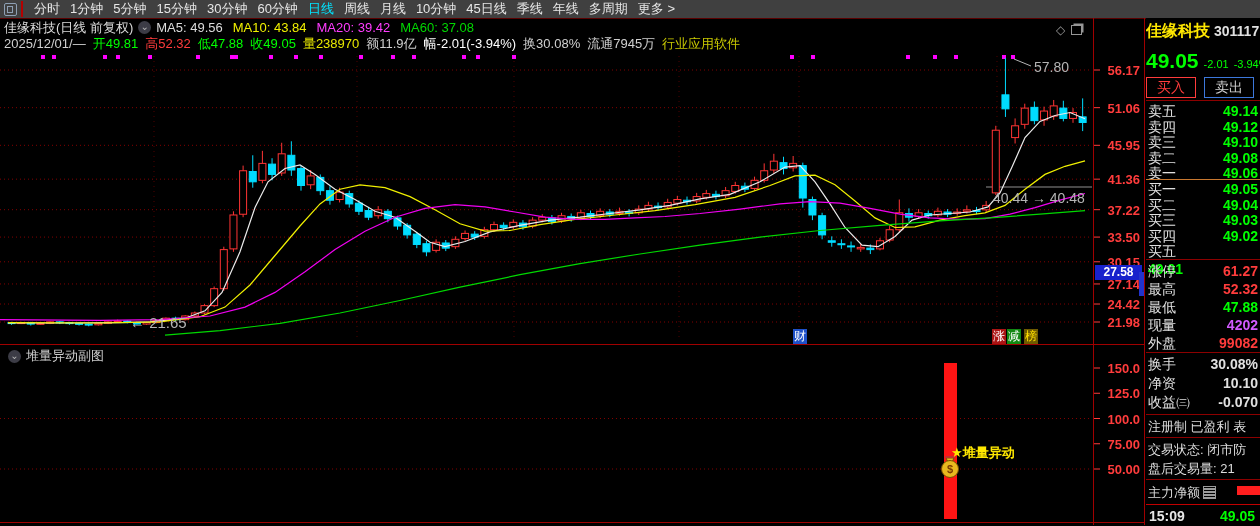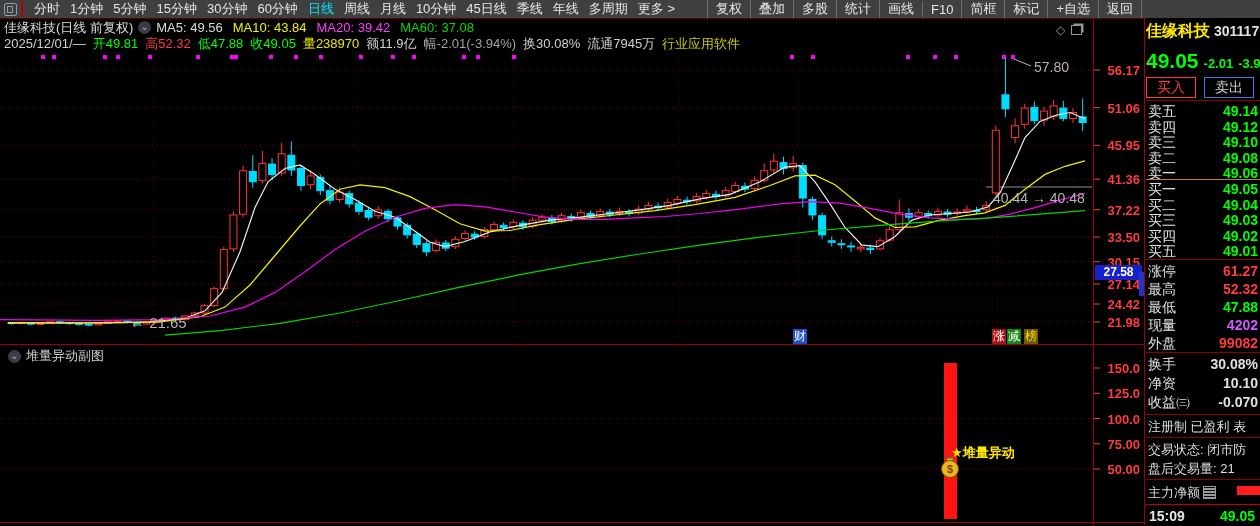--- a/index.html
+++ b/index.html
@@ -36,21 +36,21 @@
   #sub-head{position:absolute;left:3px;top:347px;display:flex;align-items:center;font-size:13px;color:#cfcfcf;z-index:5;}
   #signal-label{position:absolute;left:951px;top:444px;font-size:13px;font-weight:700;color:#ffe800;z-index:6;}
   
   #panel{position:absolute;left:1146px;top:18px;width:114px;height:508px;background:#000;z-index:7;}
   .prow{position:absolute;left:0;width:114px;overflow:hidden;white-space:nowrap;}
   #p-title{top:3px;height:24px;}
   #p-name{color:#ffe800;font-size:16px;font-weight:700;}
   #p-code{color:#e0e0e0;font-size:14px;font-weight:700;margin-left:4px;}
   #p-price-row{top:31px;height:24px;}
   #p-price{color:#00ff00;font-size:21px;font-weight:700;}
-  .p-chg{color:#00ff00;font-size:13px;font-weight:700;margin-left:5px;}
+  .p-chg{color:#00ff00;font-size:11px;font-weight:400;margin-left:5px;}
   #p-btns{top:59px;height:21px;display:flex;gap:8px;}
   .pbtn{width:48px;height:19px;font-size:14px;text-align:center;line-height:19px;background:#000;}
   #btn-buy{border:1px solid #ff3c3c;color:#ff3c3c;}
   #btn-sell{border:1px solid #3c78dc;color:#d0d0d0;}
   .divider{position:absolute;left:0;width:114px;height:1px;background:#8c0000;}
   .book-row,.stat-row{position:absolute;left:2px;width:110px;display:flex;justify-content:space-between;font-size:14px;color:#e0e0e0;}
   .book-val{color:#00ff00;font-weight:700;}
   .stat-val{font-weight:700;}
   .small-row{position:absolute;left:2px;width:112px;font-size:13px;color:#dcdcdc;overflow:hidden;white-space:nowrap;}
   #flow-icon{display:inline-block;width:11px;height:11px;border:1px solid #9b9b9b;vertical-align:-2px;margin-left:3px;
@@ -377,48 +377,36 @@
         <span class="period active">日线</span>
         <span class="period">周线</span>
         <span class="period">月线</span>
         <span class="period">10分钟</span>
         <span class="period">45日线</span>
         <span class="period">季线</span>
         <span class="period">年线</span>
         <span class="period">多周期</span>
         <span class="period">更多 &gt;</span>
       </div>
-    <div id="actions">
-        <span class="action">复权</span>
-        <span class="action">叠加</span>
-        <span class="action">多股</span>
-        <span class="action">统计</span>
-        <span class="action">画线</span>
-        <span class="action">F10</span>
-        <span class="action">简框</span>
-        <span class="action">标记</span>
-        <span class="action">+自选</span>
-        <span class="action">返回</span>
-      </div>
   </div>
 
   <div id="chart-head1">
     <span>佳缘科技(日线 前复权)</span>
     <span class="circle-chev">⌄</span>
     <span id="ma-labels"><span class="ma" style="color: rgb(220, 220, 220);">MA5: 49.56</span><span class="ma" style="color: rgb(240, 240, 0);">MA10: 43.84</span><span class="ma" style="color: rgb(255, 60, 255);">MA20: 39.42</span><span class="ma" style="color: rgb(0, 216, 0);">MA60: 37.08</span></span>
   </div>
   <div id="chart-head2">
       <span style="color: rgb(208, 208, 208);">2025/12/01/—</span>
       <span style="color: rgb(0, 255, 0);">开49.81</span>
       <span style="color: rgb(255, 60, 60);">高52.32</span>
       <span style="color: rgb(0, 255, 0);">低47.88</span>
       <span style="color: rgb(0, 255, 0);">收49.05</span>
       <span style="color: rgb(232, 232, 0);">量238970</span>
       <span style="color: rgb(208, 208, 208);">额11.9亿</span>
-      <span style="color: #a3a3a3;">幅-2.01(-3.94%)</span>
+      <span style="color: #ffffff;">幅-2.01(-3.94%)</span>
       <span style="color: rgb(208, 208, 208);">换30.08%</span>
       <span style="color: rgb(208, 208, 208);">流通7945万</span>
       <span style="color: rgb(200, 200, 0);">行业应用软件</span>
     </div>
 
   <div id="corner-icons">
     <span>◇</span>
     <div id="maxi-icon"></div>
   </div>
 
@@ -504,21 +492,21 @@
           <span class="book-val">49.04</span>
         </div>
         <div class="book-row" style="top: 194.2px;">
           <span>买三</span>
           <span class="book-val">49.03</span>
         </div>
         <div class="book-row" style="top: 209.8px;">
           <span>买四</span>
           <span class="book-val">49.02</span>
         </div>
-        <div class="book-row" style="top: 225.4px;">
+        <div class="book-row" style="top: 225.4px; flex-direction: column;">
           <span>买五</span>
           <span class="book-val">49.01</span>
         </div>
       </div>
     <div class="divider" style="top:241px;"></div>
     <div id="stats1">
         <div class="stat-row" style="top: 245px;">
           <span>涨停</span>
           <span class="stat-val" style="color: rgb(255, 60, 60);">61.27</span>
         </div>

